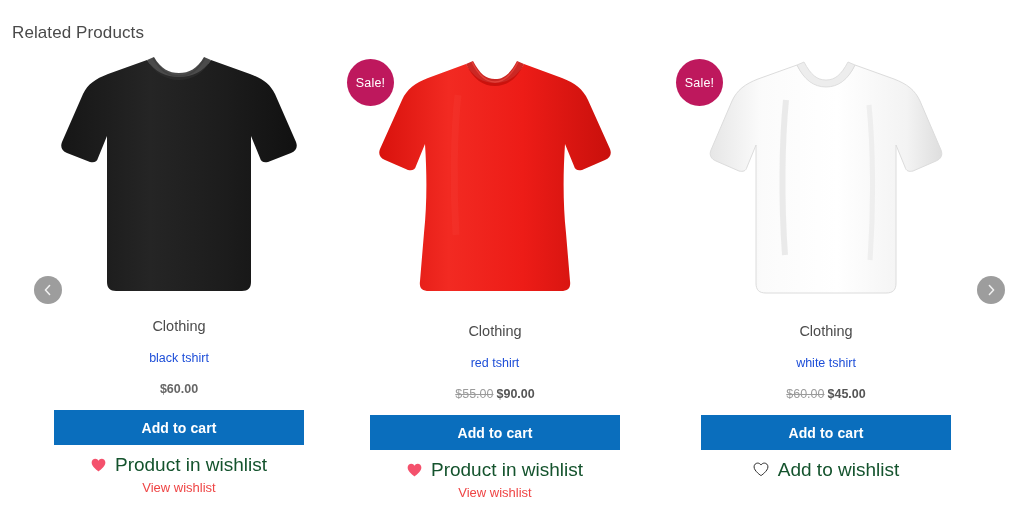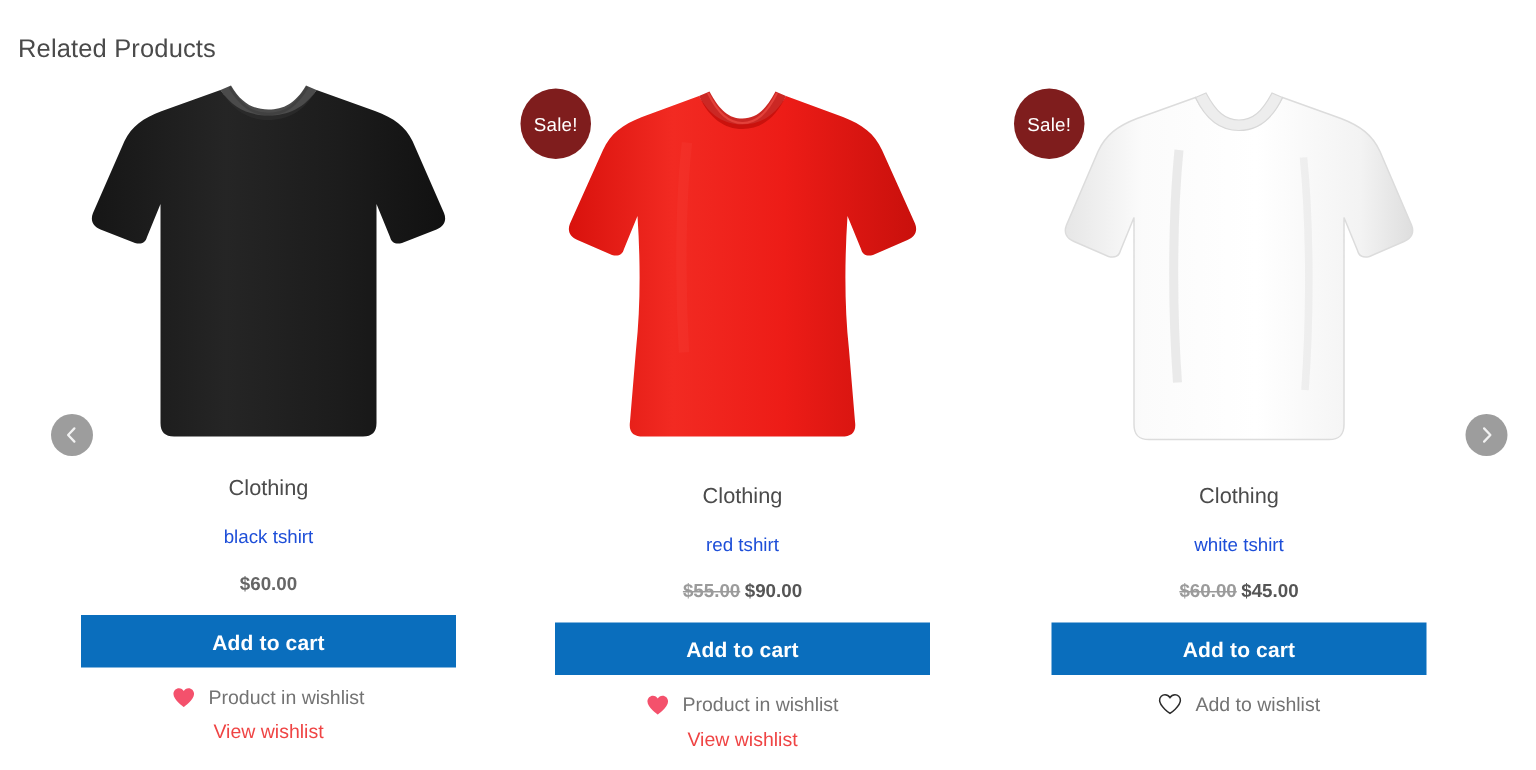--- a/index.html
+++ b/index.html
@@ -60,21 +60,21 @@
   .product.col-3 { padding-left: 2px; padding-top: 5px; }
 
   
   .sale-badge {
     position: absolute;
     top: 8px;
     left: 8px;
     width: 47px;
     height: 47px;
     border-radius: 50%;
-    background: #7f1d1d;
+    background: #be185d;
     color: #ffffff;
     font-size: 12.5px;
     display: flex;
     align-items: center;
     justify-content: center;
     z-index: 6;
     letter-spacing: 0.2px;
   }
   .col-2 .sale-badge { left: 17px; top: 9px; }
   .col-3 .sale-badge { left: 16px; top: 9px; }
@@ -107,21 +107,21 @@
   .price-row {
     font-size: 12.5px;
     line-height: 17px;
     margin: 0 0 12px 0;
     color: #555;
     white-space: nowrap;
   }
   .price-old {
     color: #9b9b9b;
     text-decoration: line-through;
-    font-weight: 700;
+    font-weight: 400;
     margin-right: 3px;
   }
   .price-new {
     color: #555555;
     font-weight: 700;
   }
   .price-single {
     color: #666666;
     font-weight: 700;
   }
@@ -147,22 +147,22 @@
   
   .wish-row {
     display: flex;
     align-items: center;
     justify-content: center;
     gap: 9px;
     margin-bottom: 6px;
     height: 17px;
   }
   .wish-link {
-    font-size: 13px;
-    color: #737373;
+    font-size: 19px;
+    color: #14532d;
     text-decoration: none;
     line-height: 17px;
     cursor: pointer;
   }
   .heart-filled { width: 15px; height: 14px; display:block; }
   .heart-outline { width: 16px; height: 15px; display:block; }
   .view-wish {
     font-size: 13px;
     color: #ef4444;
     text-decoration: none;

